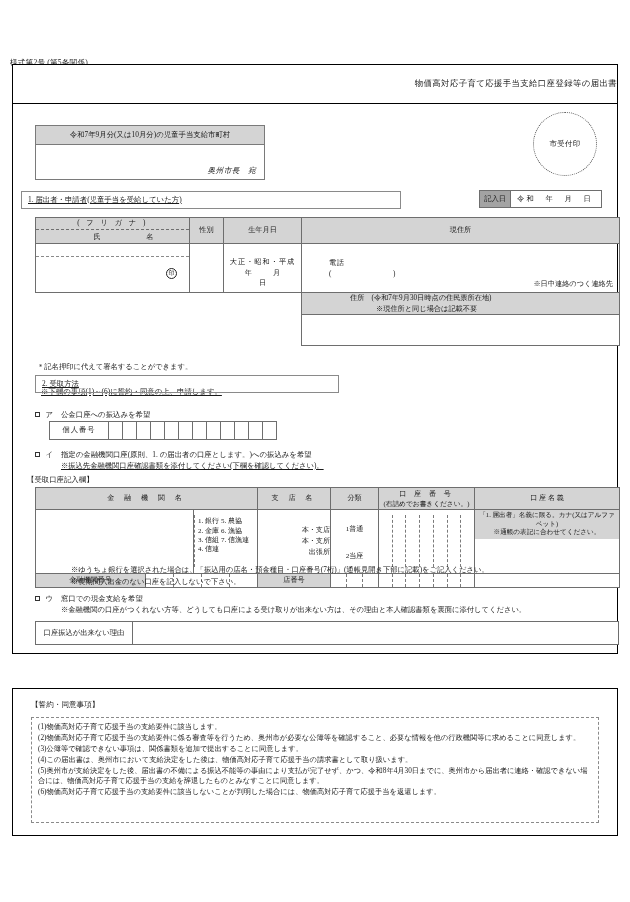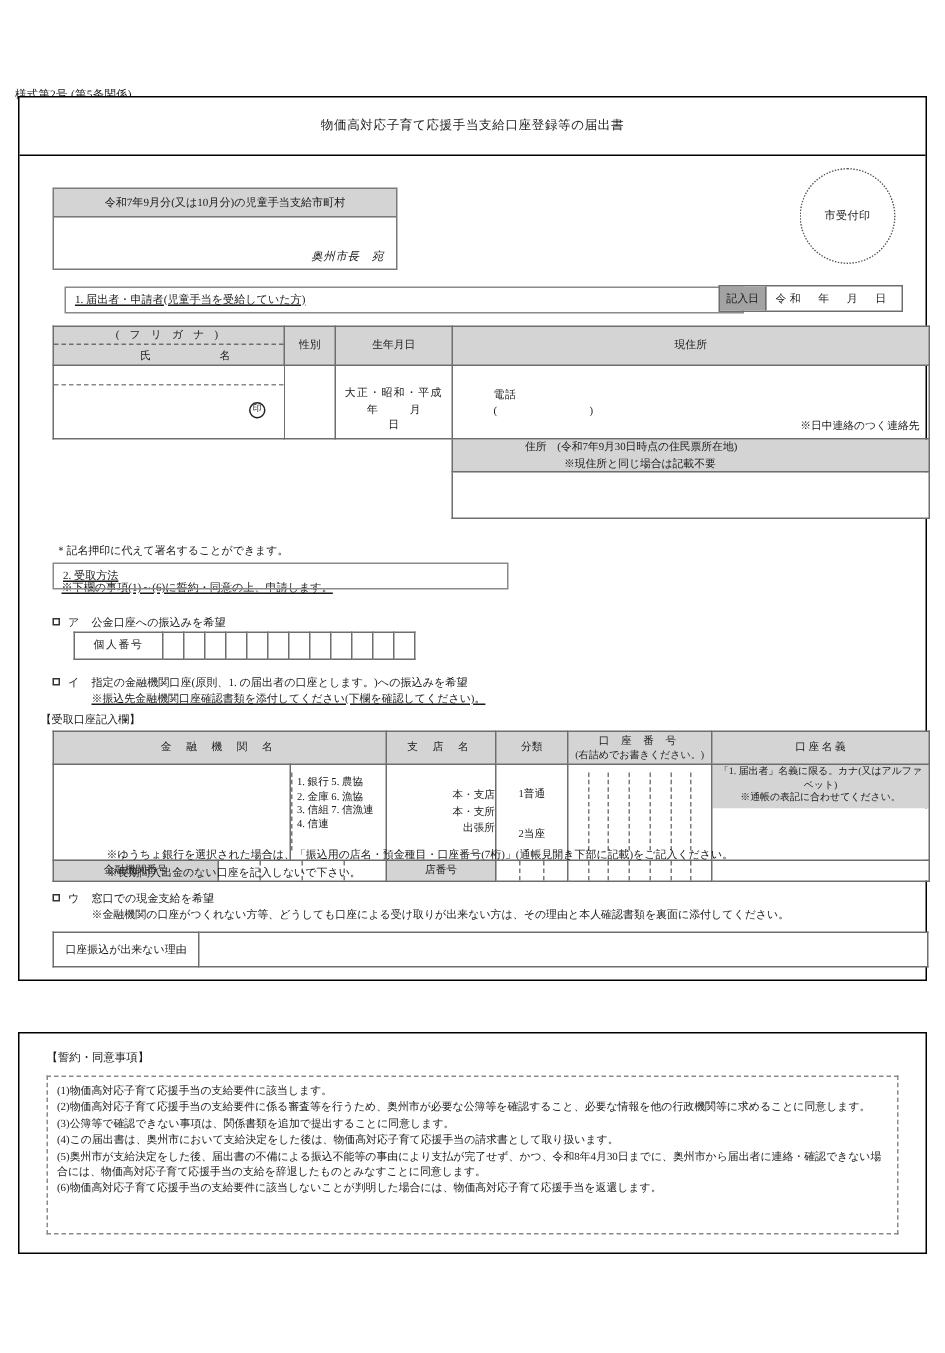--- a/index.html
+++ b/index.html
@@ -45,21 +45,21 @@
   }
   #main-box { top: 64px; height: 590px; }
   #pledge-box { top: 688px; height: 148px; }
 
   
   .title-band {
     height: 38px;
     border-bottom: 1.1px solid #000;
     display: flex;
     align-items: center;
-    justify-content: center;
+    justify-content: flex-end;
   }
   .title-band .title {
     font-size: 8.4px;
     letter-spacing: .4px;
   }
 
   
   .seal-circle {
     position: absolute;
     right: 20px;
@@ -106,21 +106,21 @@
 
   
   .sec-bar {
     position: absolute;
     border: .9px solid #8a8a8a;
     box-sizing: border-box;
     padding: 2.5px 6px;
     font-size: 7.4px;
   }
   .sec-bar span { text-decoration: underline; }
-  #sec1-bar { left: 30px; top: 126px; width: 453px; }
+  #sec1-bar { left: 8px; top: 126px; width: 380px; }
   #sec2-bar { left: 22px; top: 310px; width: 304px; }
 
   
   .entry-date {
     position: absolute;
     right: 15px;
     top: 125px;
     display: flex;
     border: .9px solid #6e6e6e;
     box-sizing: border-box;

